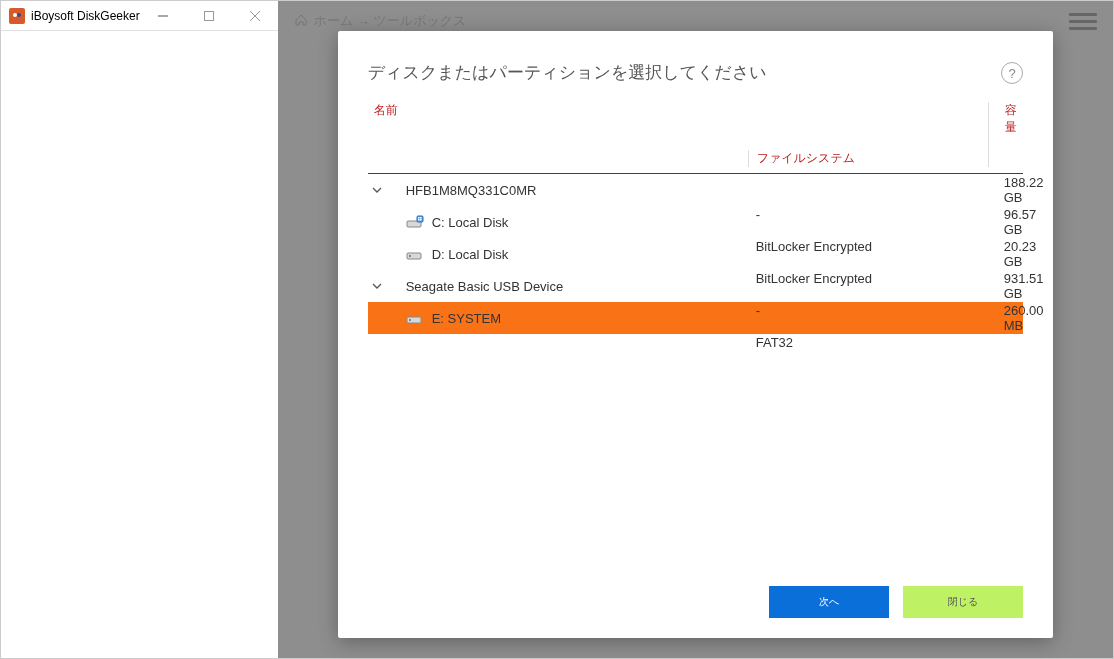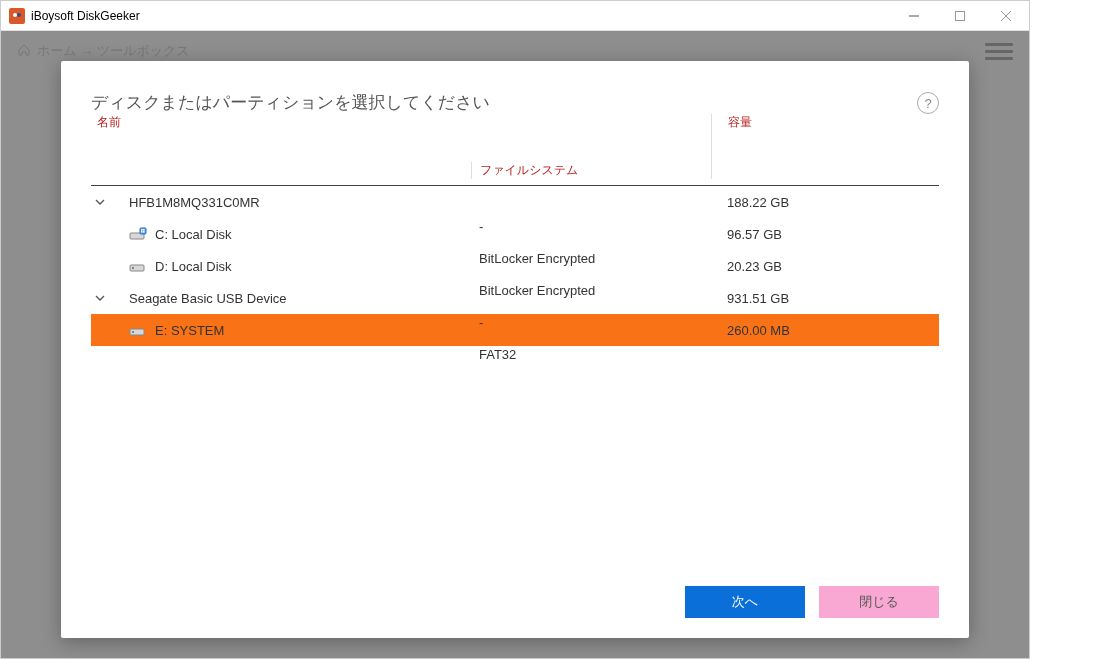--- a/index.html
+++ b/index.html
@@ -6,24 +6,24 @@
     body {
       font-family: "Segoe UI", "Meiryo", sans-serif;
       font-size: 13px;
       color: #333;
       background: #fff;
       width: 1114px;
       height: 659px;
       overflow: hidden;
     }
     .window {
-      width: 1030px;
+      width: 1114px;
       height: 659px;
       display: flex;
-      flex-direction: column;
+      flex-direction: row;
       border: 1px solid #ccc;
     }
     .titlebar {
       height: 30px;
       display: flex;
       align-items: center;
       background: #fff;
       padding-left: 8px;
       border-bottom: 1px solid #e0e0e0;
     }
@@ -94,20 +94,21 @@
       background: #fff;
       border-radius: 2px;
       box-shadow: 0 4px 20px rgba(0,0,0,0.3);
       display: flex;
       flex-direction: column;
       padding: 30px 30px 20px 30px;
     }
     .modal-header {
       display: flex;
       align-items: flex-end;
+      margin-bottom: 18px;
     }
     .modal-title {
       font-size: 17px;
       color: #555;
       flex: 1;
     }
     .help-icon {
       width: 22px;
       height: 22px;
       border: 1px solid #aaa;
@@ -173,29 +174,29 @@
       justify-content: flex-end;
       gap: 14px;
       padding-top: 16px;
     }
     .btn {
       width: 120px;
       height: 32px;
       display: flex;
       align-items: center;
       justify-content: center;
-      font-size: 13px;
+      font-size: 10px;
       cursor: pointer;
     }
     .btn-primary {
       background: #0a6fd8;
       color: #fff;
     }
     .btn-secondary {
-      background: #f9a8d4;
+      background: #bef264;
       color: #555;
     }
   </style>
 </head>
 <body>
 
 <div class="window">
   <div class="titlebar">
     <span class="titlebar-icon">
       <svg width="16" height="16" viewBox="0 0 16 16">

